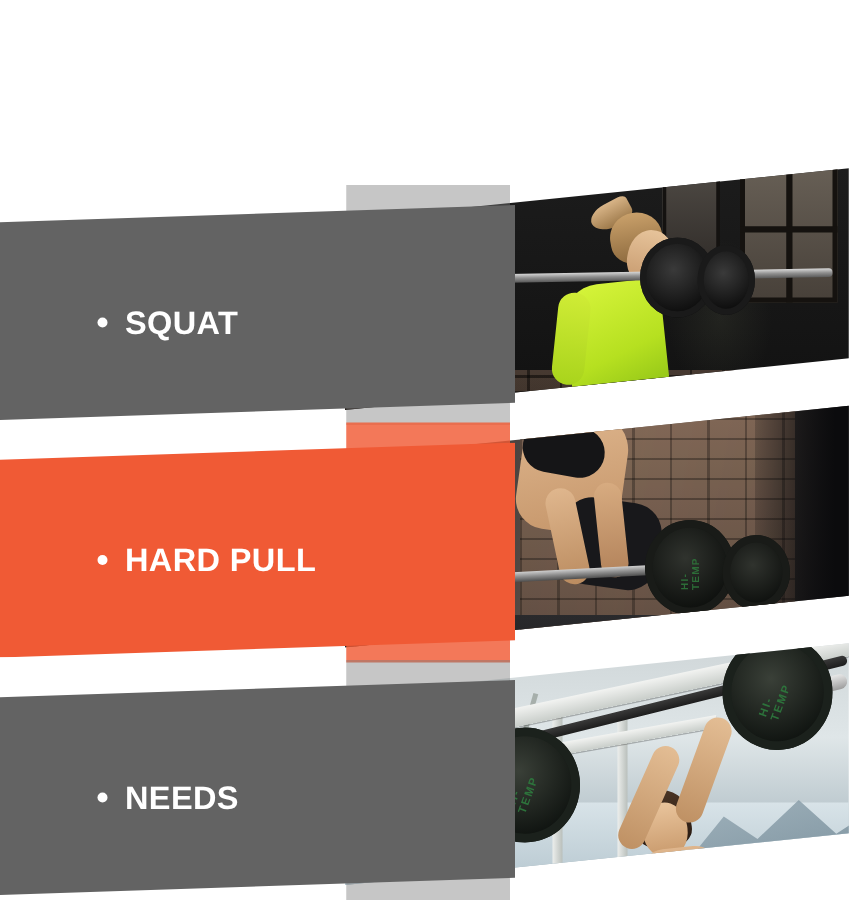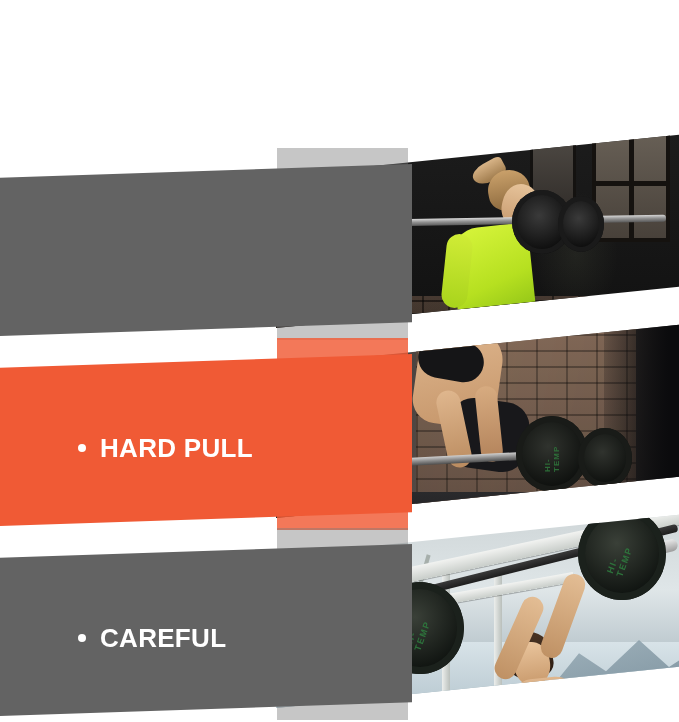--- a/index.html
+++ b/index.html
@@ -354,20 +354,24 @@
           <div class="ath-arm"></div>
           <div class="bar"></div>
           <div class="plate a"></div>
           <div class="plate b"></div>
           <div class="plate c"></div>
           <div class="plate d"></div>
         </div>
       </div>
       <div class="veil"></div>
       <div class="slab gray"></div>
+      <div class="label lab-1">
+        <span class="dot"></span>
+        <span>SQUAT</span>
+      </div>
     </div>
 
     <div class="band band-2">
       <div class="photo p2">
         <div class="inner">
           <div class="brickwall"></div>
           <div class="rig"></div>
           <div class="dark-right"></div>
           <div class="floor"></div>
           <div class="hair"></div>
@@ -423,18 +427,18 @@
             </div>
           <div class="plate r">
               <span class="txt">HI-TEMP</span>
             </div>
         </div>
       </div>
       <div class="veil"></div>
       <div class="slab gray"></div>
       <div class="label lab-3">
         <span class="dot"></span>
-        <span>CAREFUL</span>
+        <span>NEEDS</span>
       </div>
     </div>
 
   </div>
 </div>
 
 </body></html>

